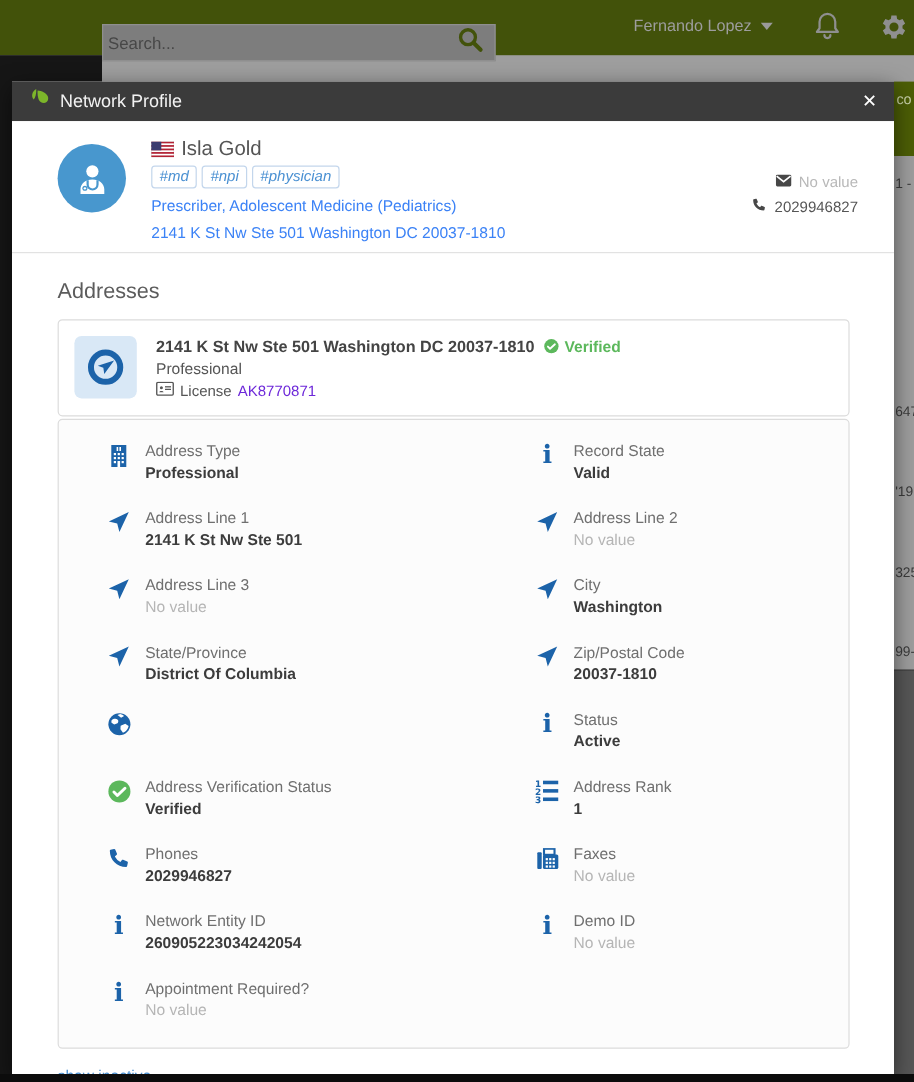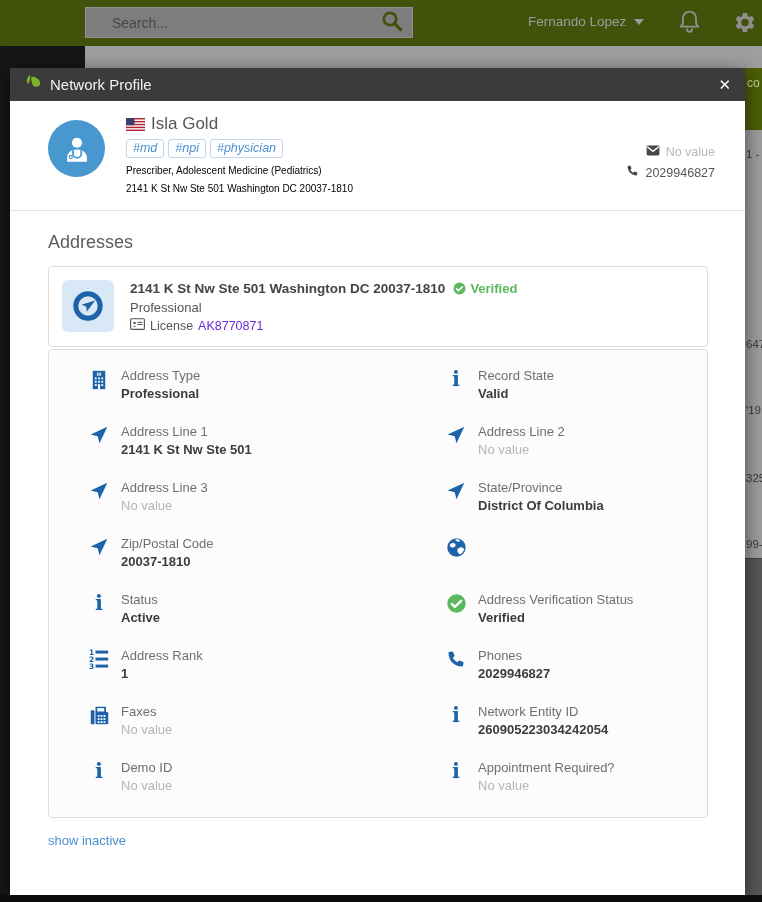--- a/index.html
+++ b/index.html
@@ -7,23 +7,23 @@
   body {
     font-family:"Liberation Sans","DejaVu Sans",sans-serif;
     background:#9e9e9e; position:relative; overflow:hidden;
     -webkit-font-smoothing:antialiased;
   }
   
   .topbar { position:absolute; left:0; top:0; width:762px; height:46px; background:#42520a; z-index:1; }
   .sidebar-bg { position:absolute; left:0; top:46px; width:85px; height:856px; background:#161616; z-index:1; }
   .footer-bg { position:absolute; left:0; top:895px; width:762px; height:7px; background:#0c0c0c; z-index:6; }
   .search-box {
-    position:absolute; left:85px; top:7px; width:328px; height:31px;
+    position:absolute; left:85px; top:20px; width:328px; height:31px;
     background:#7d7d7d; border:1px solid #8f8f8f; z-index:2;
-    display:flex; align-items:center; padding:0 8px 0 26px;
+    display:flex; align-items:center; padding:0 8px 0 4px;
   }
   .search-box input {
     flex:1; background:transparent; border:none; outline:none;
     font-family:inherit; font-size:14px; color:#333;
   }
   .search-box input::placeholder { color:#474747; opacity:1; }
   .user-menu { position:absolute; left:528px; top:14px; z-index:2; display:flex; align-items:center; cursor:pointer; }
   .user-name { font-size:13.5px; color:#9d9d9d; }
   .caret-down { width:0; height:0; border-left:5px solid transparent; border-right:5px solid transparent; border-top:6px solid #9a9a9a; margin-left:8px; }
   .top-icon { position:absolute; top:9px; z-index:2; cursor:pointer; }
@@ -56,21 +56,21 @@
   }
   .profile-main { margin-left:21px; }
   .name-row { display:flex; align-items:center; }
   .flag { margin-right:6px; display:inline-flex; }
   .person-name { font-size:17px; color:#555; }
   .tag-row { margin-top:4px;font-style:italic; }
   .tag {
     display:inline-block; font-size:12.5px; color:#4a90d2; border:1px solid #c3d6ec;
     border-radius:3px; padding:0 6px; line-height:17px; margin-right:4px; cursor:pointer; background:#fff;
   }
-  .role-line, .addr-line { font-size:10px; color:#000000; margin-top:7px; }
+  .role-line, .addr-line { font-size:13px; color:#3b82f6; margin-top:7px; }
   .profile-contact { margin-left:auto; padding-top:28px; text-align:right; }
   .contact-row { display:flex; justify-content:flex-end; align-items:center; gap:6px; line-height:21px; font-size:12.5px; }
   .contact-muted { color:#b8b8b8; }
   .contact-val { color:#555; }
 
   .modal-body { padding:12px 37px 0 38px; flex:1; }
   .section-heading { font-size:18px; font-weight:normal; color:#5c5c5c; margin:9px 0 13px; }
 
   .addr-card { border:1px solid #dcdcdc; border-radius:4px; background:#fff; padding:13px; display:flex; }
   .compass-box {
@@ -303,20 +303,31 @@
             <svg width="20" height="20" viewBox="0 0 24 24">
               <path d="M22 2 L12.6 22 L10.4 13.6 L2 11.4 Z" fill="#1c63a9"></path>
             </svg>
           </span>
     <div class="f-text">
       <div class="f-label">Address Line 3</div>
       <div class="f-value empty">No value</div>
     </div>
   </div>
 
+  <div class="field">
+    <span class="f-icon">
+            <svg width="20" height="20" viewBox="0 0 24 24">
+              <path d="M22 2 L12.6 22 L10.4 13.6 L2 11.4 Z" fill="#1c63a9"></path>
+            </svg>
+          </span>
+    <div class="f-text">
+      <div class="f-label">City</div>
+      <div class="f-value">Washington</div>
+    </div>
+  </div>
 
   <div class="field">
     <span class="f-icon">
             <svg width="20" height="20" viewBox="0 0 24 24">
               <path d="M22 2 L12.6 22 L10.4 13.6 L2 11.4 Z" fill="#1c63a9"></path>
             </svg>
           </span>
     <div class="f-text">
       <div class="f-label">State/Province</div>
       <div class="f-value">District Of Columbia</div>

